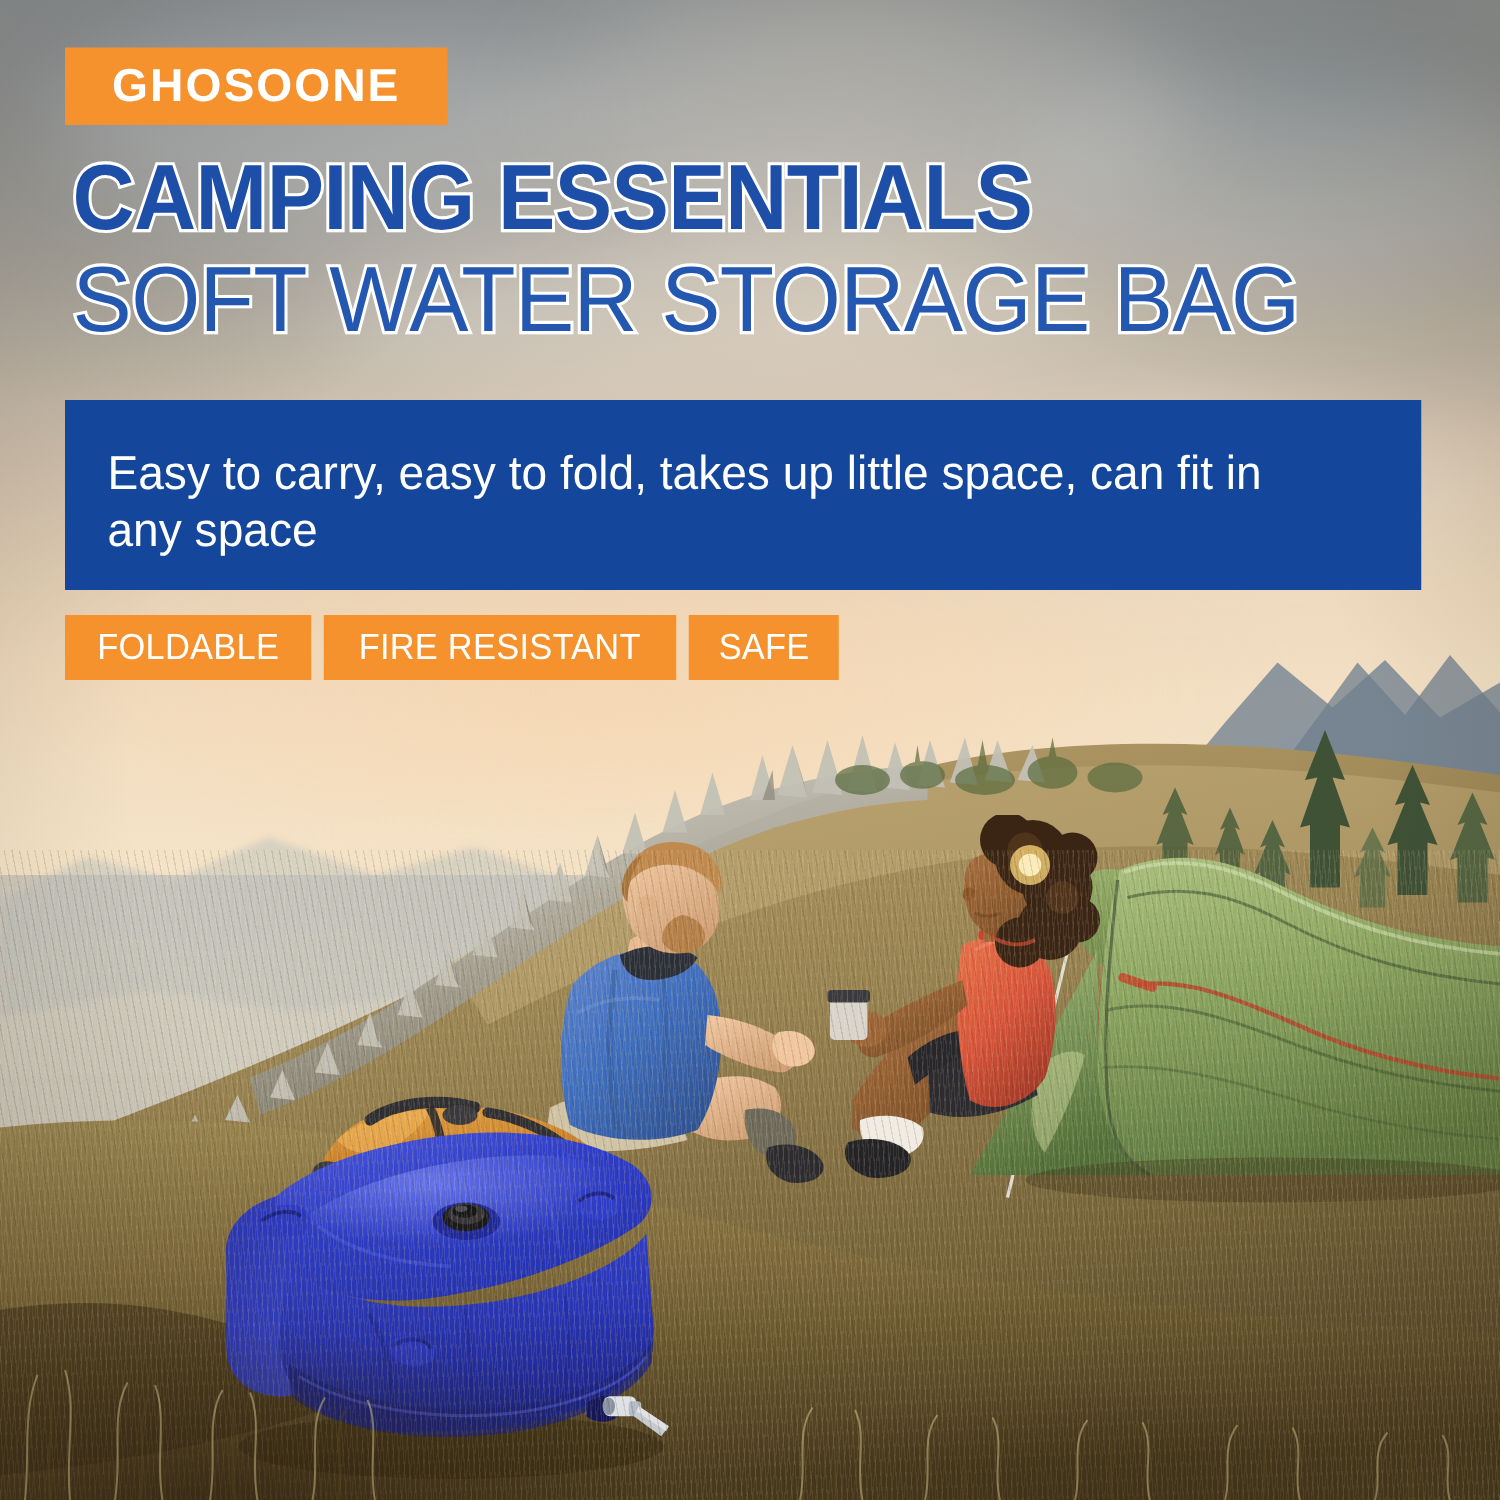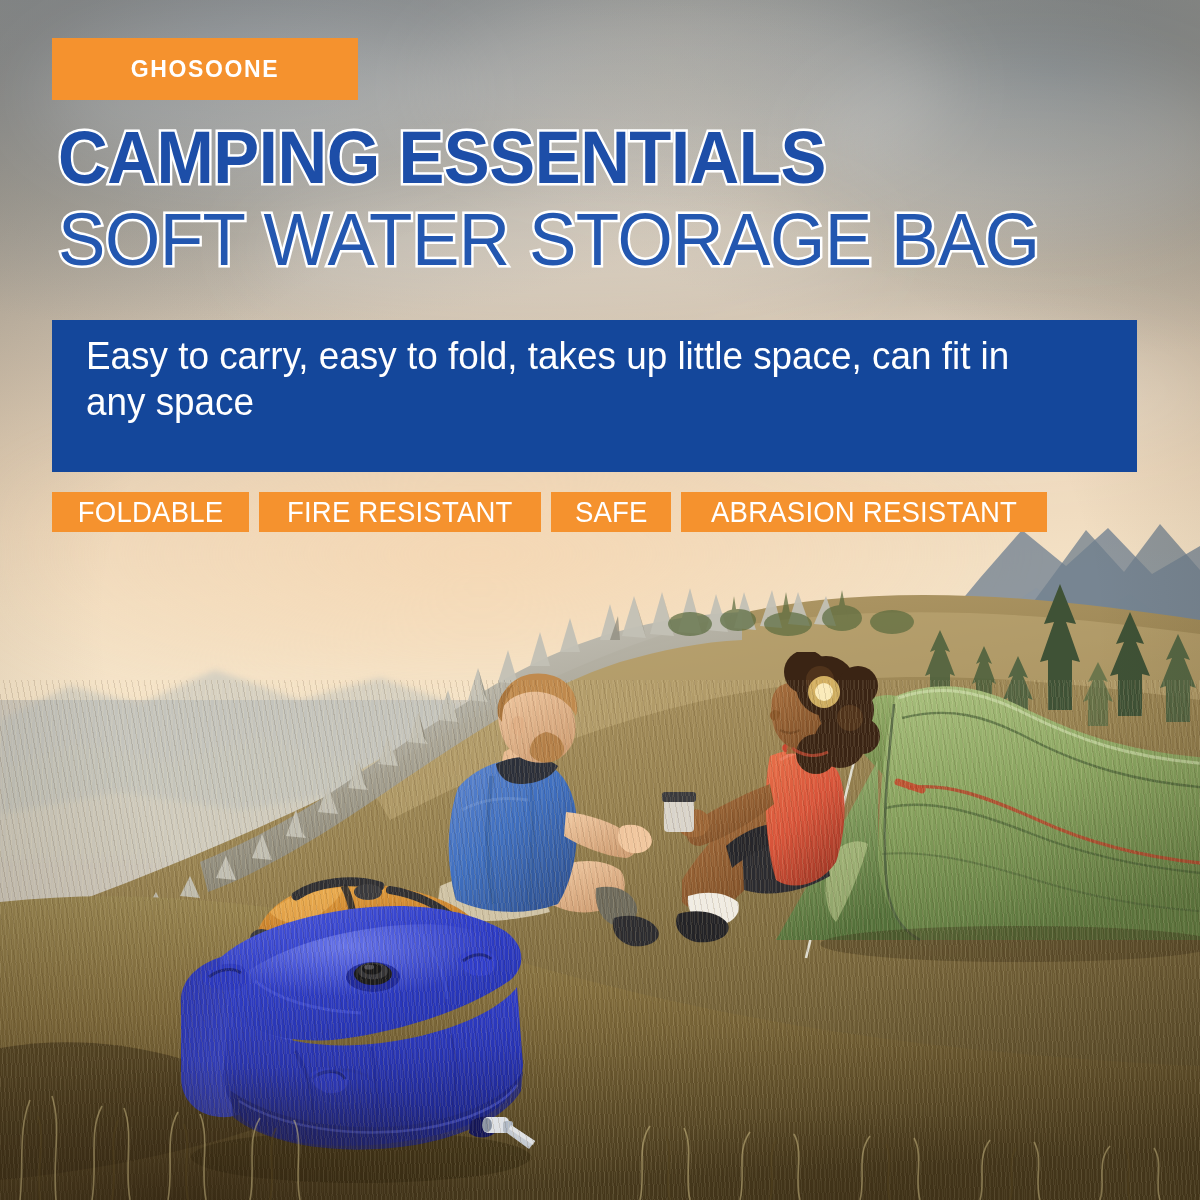--- a/index.html
+++ b/index.html
@@ -73,21 +73,21 @@
     background:radial-gradient(ellipse 900px 760px at 50% 52%, rgba(0,0,0,0) 55%, rgba(40,28,12,.22) 100%);
     pointer-events:none;
   }
 
   
   .brand-badge {
     position:absolute; left:52px; top:38px; width:306px; height:62px;
     background:#f5922e; display:flex; align-items:center; justify-content:center;
   }
   .brand-badge span {
-    color:#ffffff; font-size:23px; font-weight:bold; letter-spacing:1.6px;
+    color:#ffffff; font-size:37px; font-weight:bold; letter-spacing:1.6px;
     font-family:"Liberation Sans", sans-serif;
   }
 
   .headline {
     position:absolute; left:58px; top:122px; width:1100px;
     color:#1d4ea8; font-weight:bold; font-size:74px; line-height:.96;
     letter-spacing:-.5px;
     font-family:"Liberation Sans Narrow","Liberation Sans", sans-serif;
     transform:scaleX(.93); transform-origin:left center;
     -webkit-text-stroke:5px #ffffff;
@@ -100,31 +100,31 @@
     letter-spacing:-.5px;
     font-family:"Liberation Sans Narrow","Liberation Sans", sans-serif;
     transform:scaleX(.96); transform-origin:left center;
     -webkit-text-stroke:5px #ffffff;
     paint-order:stroke fill;
     white-space:nowrap;
   }
 
   .desc-banner {
     position:absolute; left:52px; top:320px; width:1085px; height:152px;
-    background:#14479b; padding:13px 34px 0 34px;
+    background:#14479b; padding:36px 34px 0 34px;
   }
   .desc-banner p {
     color:#ffffff; font-size:38px; line-height:1.22; font-weight:normal;
     font-family:"Liberation Sans Narrow","Liberation Sans", sans-serif;
     transform:scaleX(.97); transform-origin:left top;
   }
 
   .tag-row { position:absolute; left:52px; top:492px; display:flex; gap:10px; }
   .tag {
-    background:#f5922e; height:40px; display:flex; align-items:center; justify-content:center;
+    background:#f5922e; height:52px; display:flex; align-items:center; justify-content:center;
     padding:0 22px;
   }
   .tag span {
     color:#ffffff; font-size:29px; letter-spacing:.2px;
     font-family:"Liberation Sans Narrow","Liberation Sans", sans-serif;
     transform:scaleX(.95); transform-origin:center;
     white-space:nowrap;
   }
 </style>
 </head>
@@ -579,18 +579,15 @@
   <div class="tag-row">
     <div class="tag">
       <span>FOLDABLE</span>
     </div>
     <div class="tag">
       <span>FIRE RESISTANT</span>
     </div>
     <div class="tag">
       <span>SAFE</span>
     </div>
-    <div class="tag">
-      <span>ABRASION RESISTANT</span>
-    </div>
   </div>
 
 </div>
 
 </body></html>

